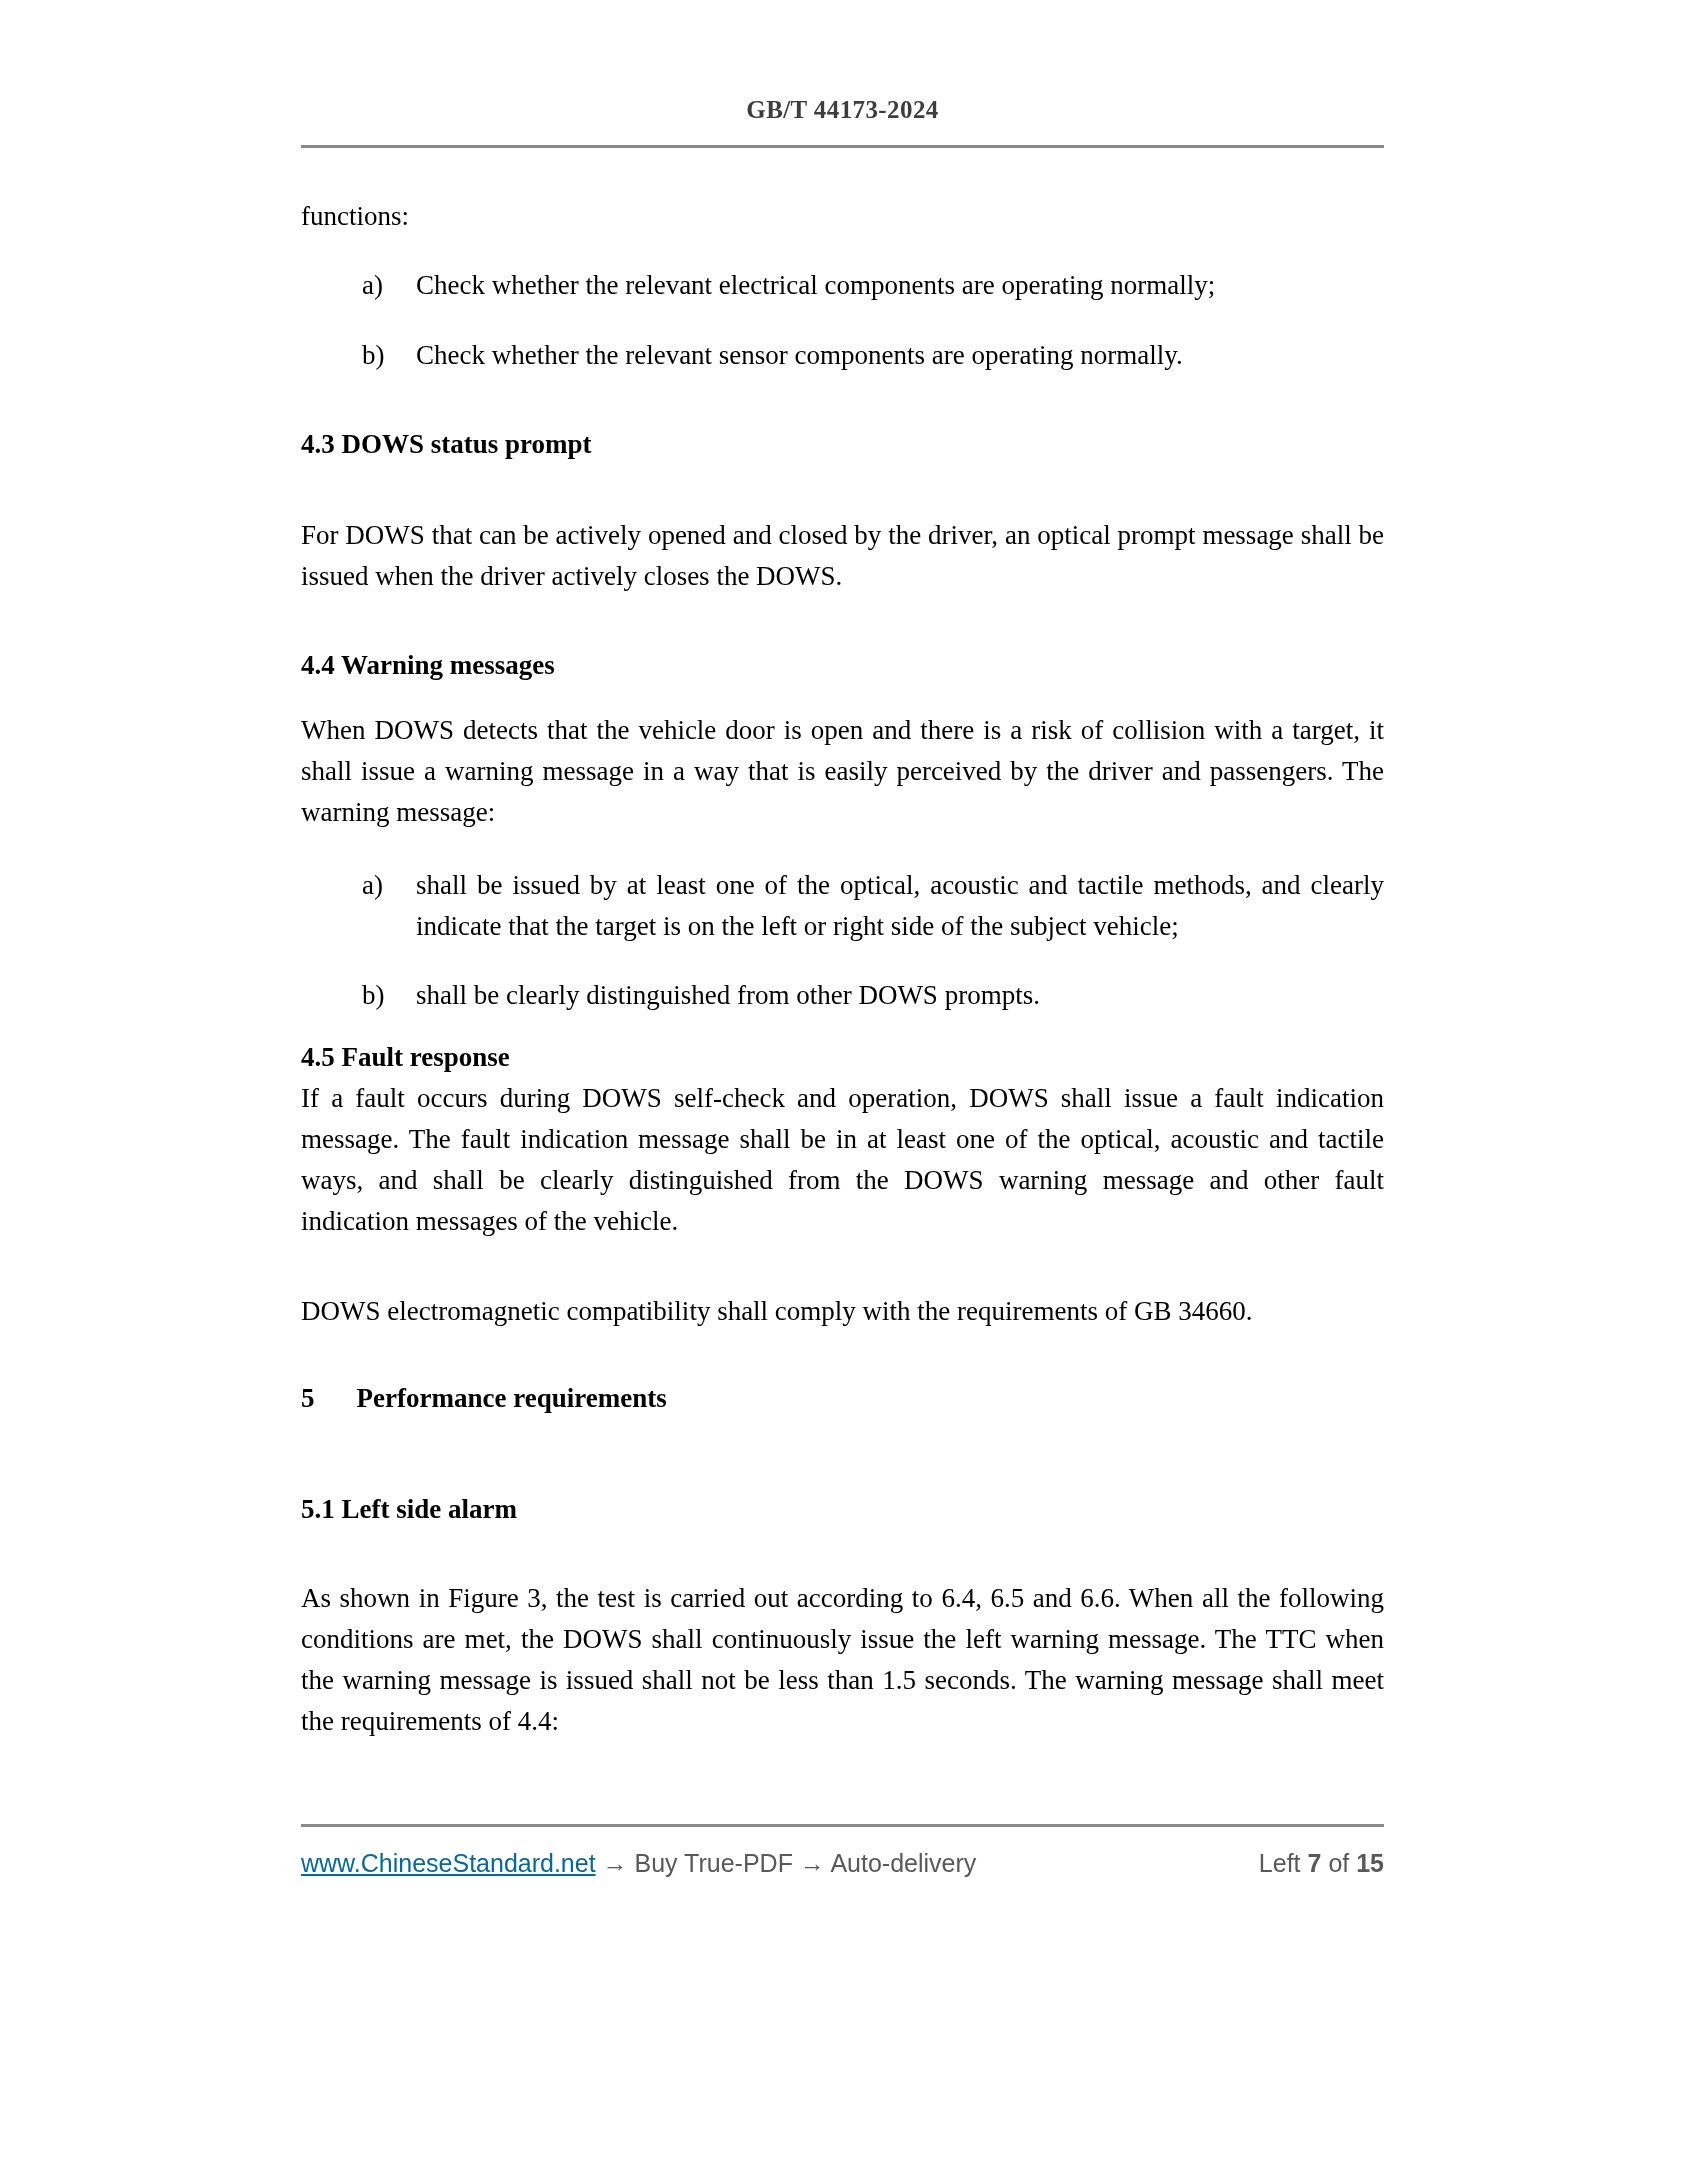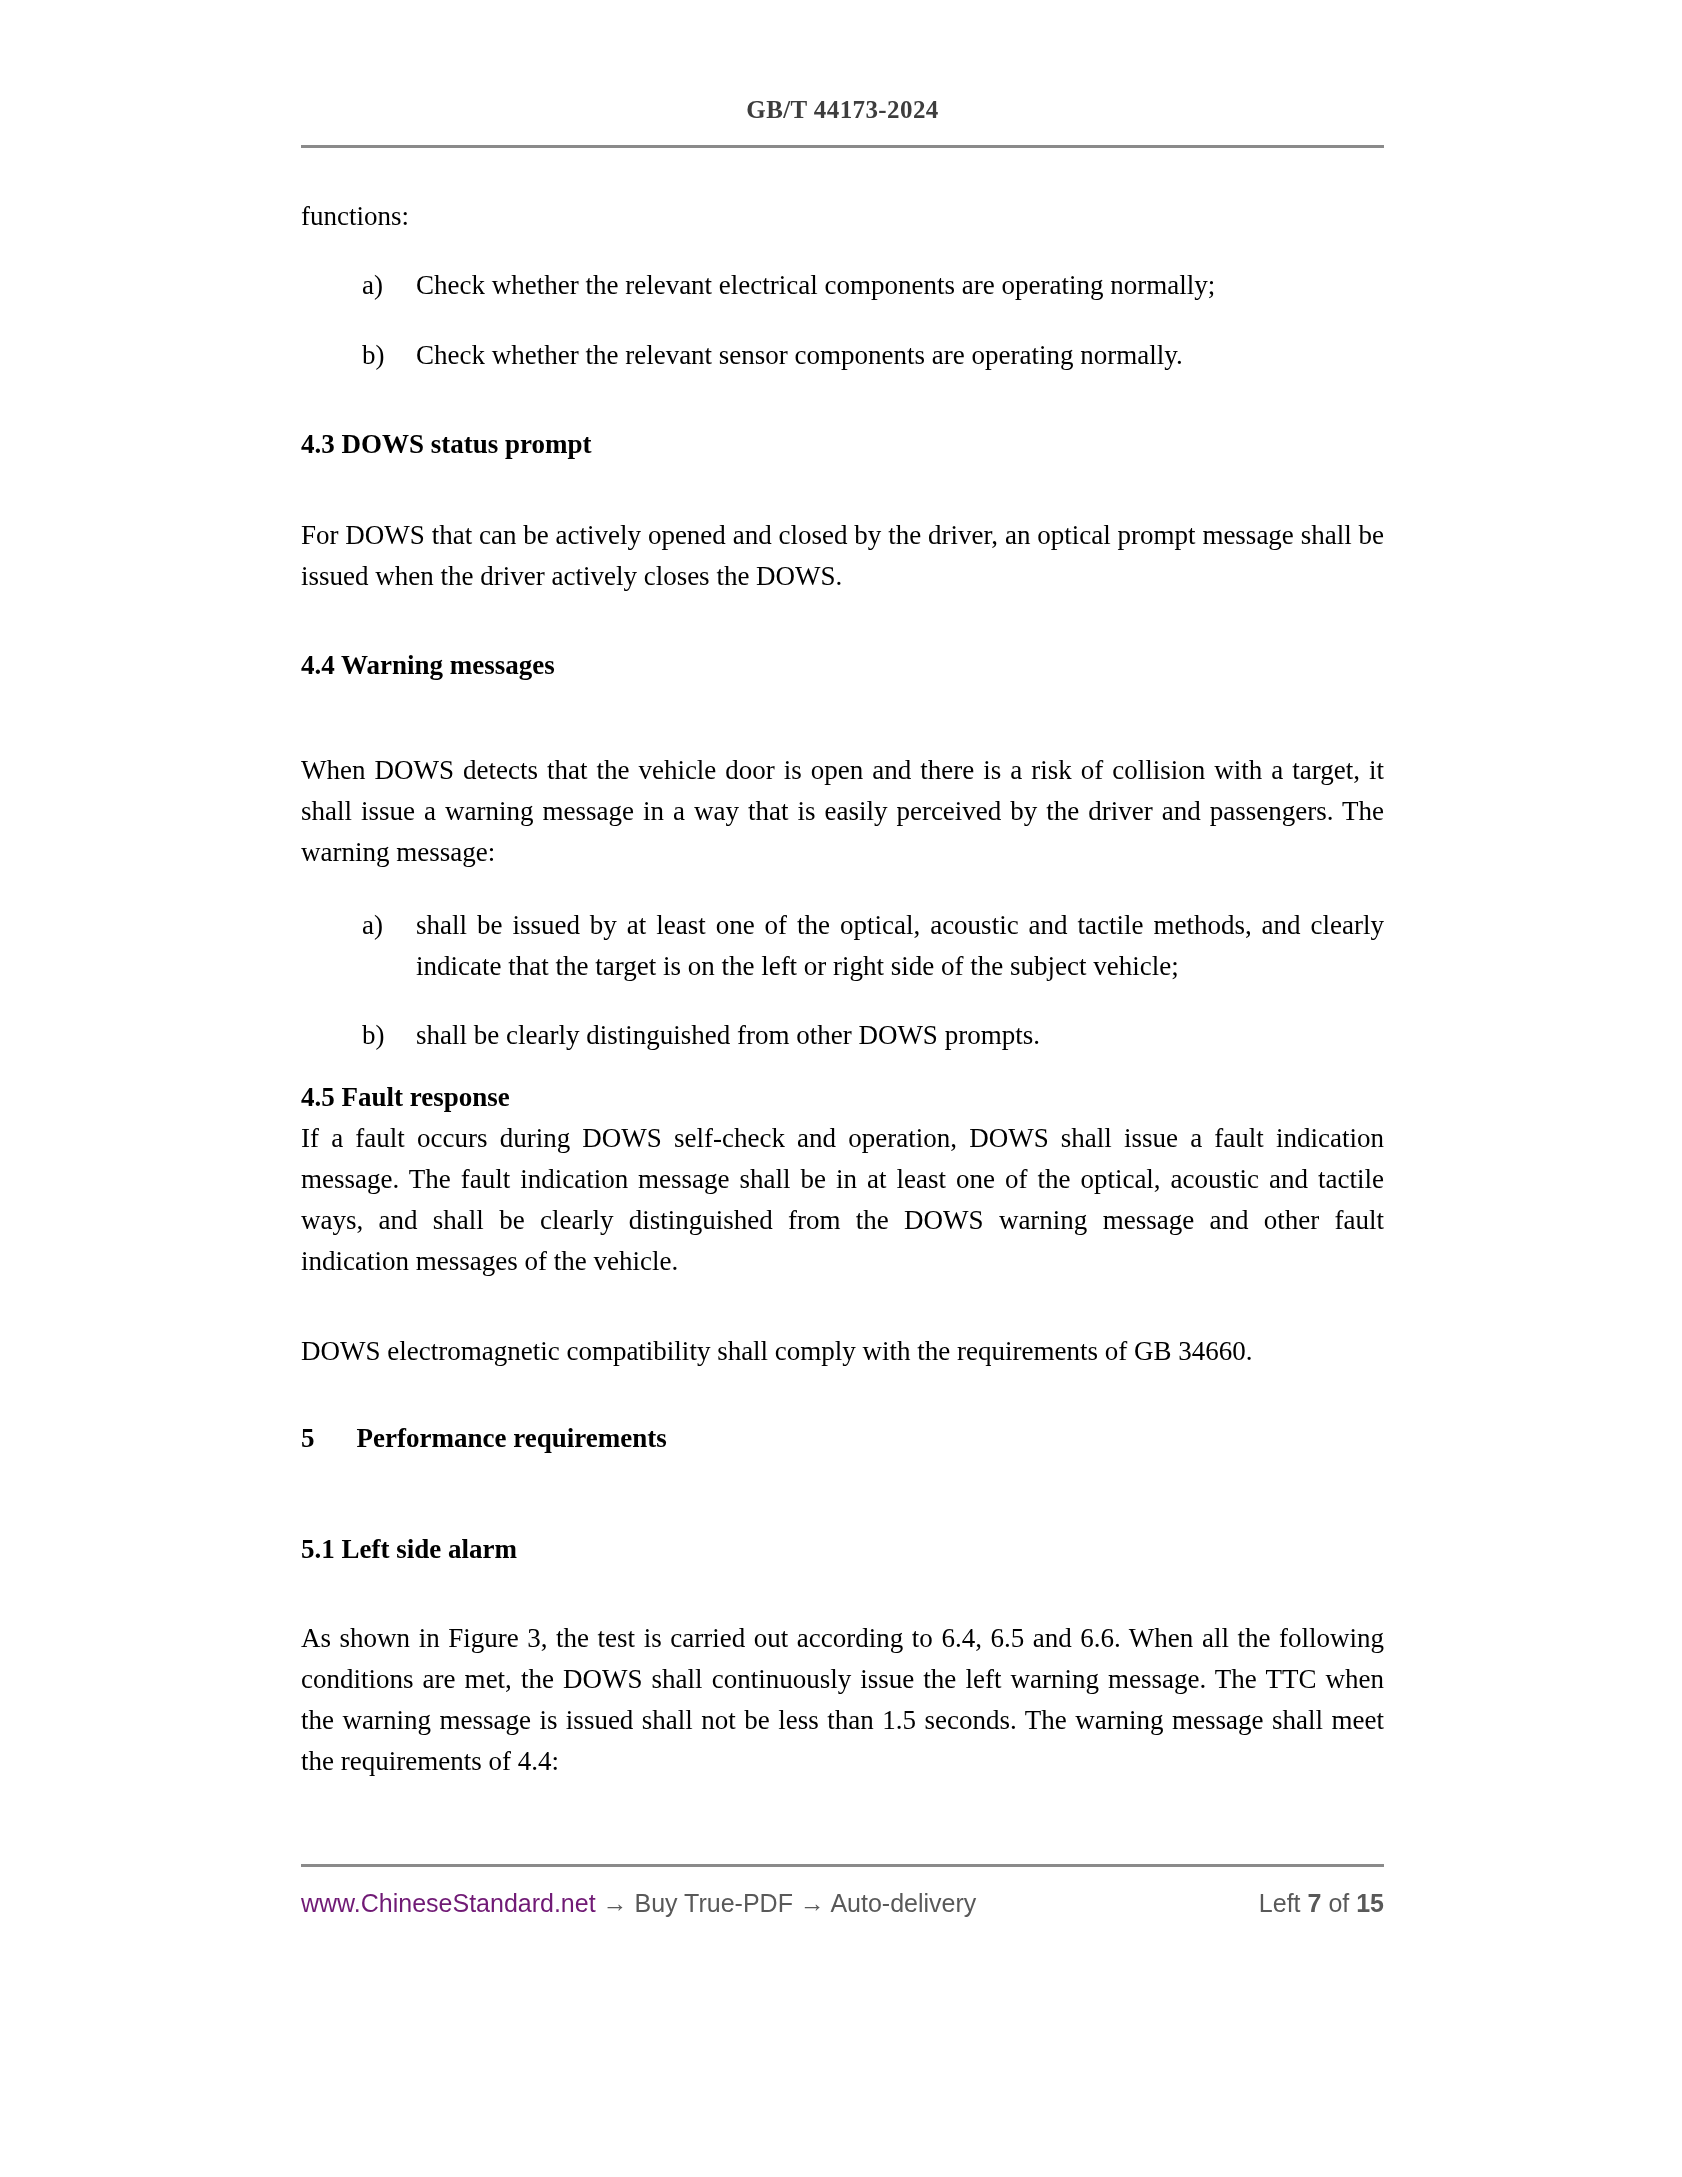--- a/index.html
+++ b/index.html
@@ -68,21 +68,22 @@
     margin-top: 17.3px;
     display: flex;
     justify-content: space-between;
     align-items: baseline;
     font-family: "Liberation Sans", sans-serif;
     font-size: 25px;
     line-height: 38px;
     color: #595959;
   }
   .footer-link {
-    color: #701a75;
+    text-decoration: underline;
+    color: #0369a1;
     cursor: pointer;
   }
   .bold { font-weight: bold; }
 </style>
 </head>
 <body>
 
 <div class="page">
 
   <div class="header-title">GB/T 44173-2024</div>
@@ -100,21 +101,21 @@
     <span class="marker">b)</span>
     <span>Check whether the relevant sensor components are operating normally.</span>
   </div>
 
   <div class="heading" style="margin-top:48px">4.3 DOWS status prompt</div>
 
   <div class="para" style="margin-top:50px">For DOWS that can be actively opened and closed by the driver, an optical prompt message shall be issued when the driver actively closes the DOWS.</div>
 
   <div class="heading" style="margin-top:48px">4.4 Warning messages</div>
 
-  <div class="para" style="margin-top:64px">When DOWS detects that the vehicle door is open and there is a risk of collision with a target, it shall issue a warning message in a way that is easily perceived by the driver and passengers. The warning message:</div>
+  <div class="para" style="margin-top:24px">When DOWS detects that the vehicle door is open and there is a risk of collision with a target, it shall issue a warning message in a way that is easily perceived by the driver and passengers. The warning message:</div>
 
   <div class="list-item" style="margin-top:32px">
     <span class="marker">a)</span>
     <span>shall be issued by at least one of the optical, acoustic and tactile methods, and clearly indicate that the target is on the left or right side of the subject vehicle;</span>
   </div>
 
   <div class="list-item" style="margin-top:28.5px">
     <span class="marker">b)</span>
     <span>shall be clearly distinguished from other DOWS prompts.</span>
   </div>

